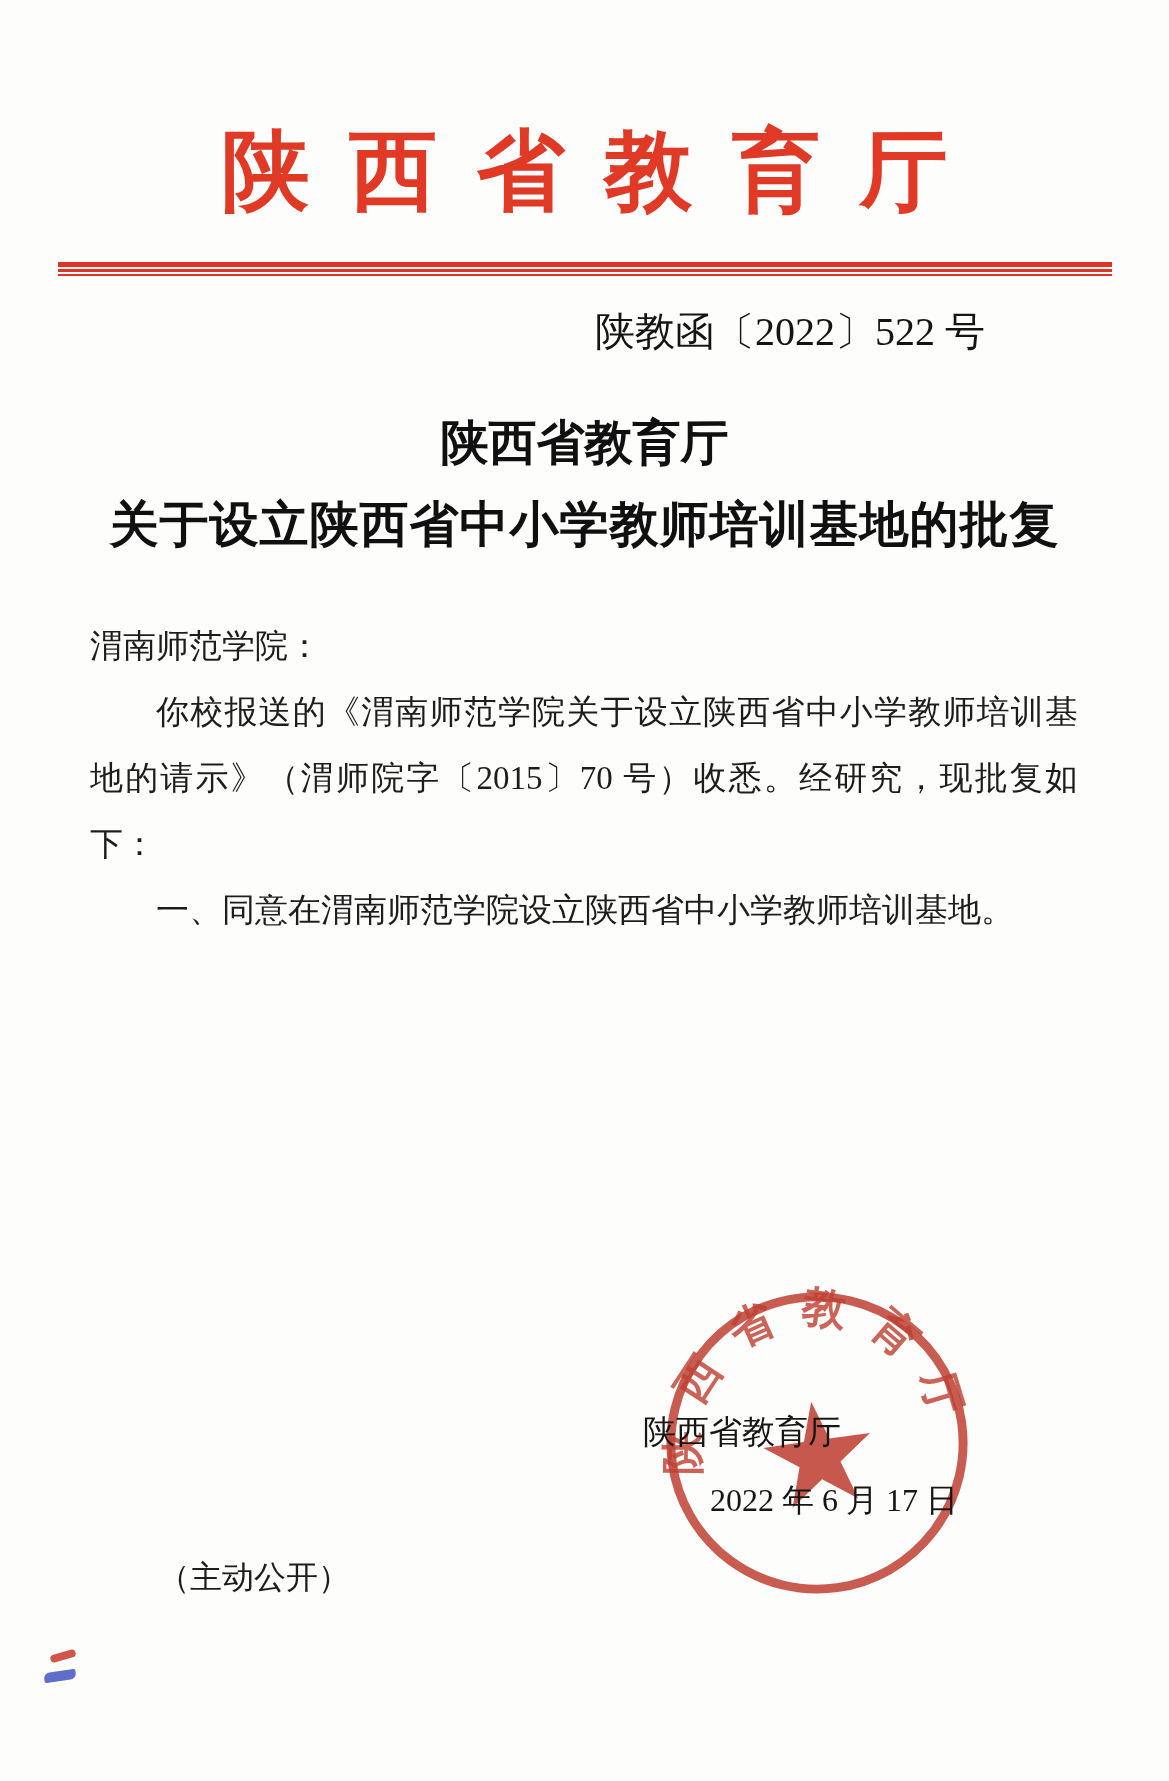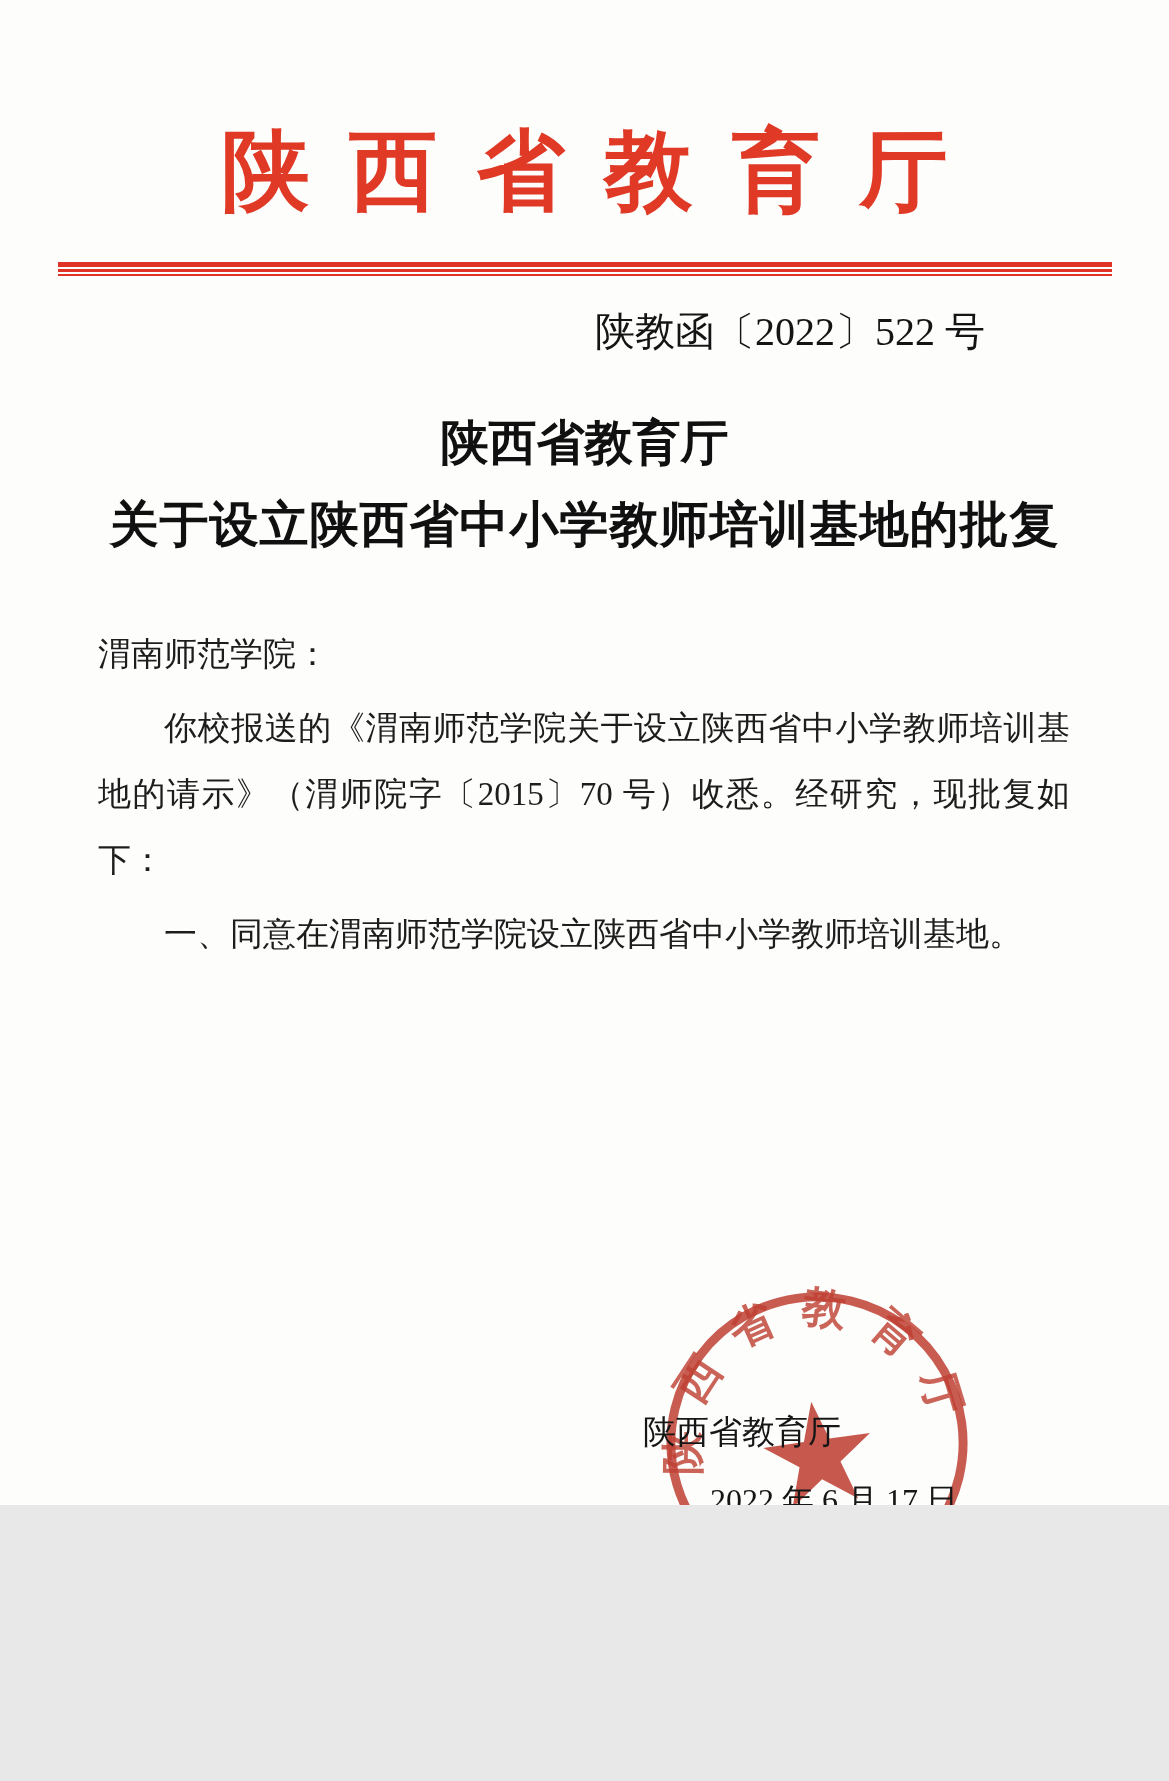--- a/index.html
+++ b/index.html
@@ -1,18 +1,18 @@
 <!DOCTYPE html>
 <html><head>
 <meta charset="utf-8">
 <style>
   html,body { margin:0; padding:0; background:#e8e8e8; }
   .page {
     position: relative;
-    width: 1169px; height: 1505px;
+    width: 1169px; height: 1781px;
     margin: 0 auto;
     background: #fdfdfc;
     overflow: hidden;
     font-family: "Liberation Serif", "DejaVu Serif", serif;
     color: #1d1d1d;
   }
   
   .agency-name {
     position: absolute; top: 124px; left: 0; right: 0;
     text-align: center;
@@ -51,21 +51,21 @@
   }
   .doc-title .t1 { font-size: 48px; }
   .doc-title .t2 { font-size: 49px; letter-spacing: 1px; }
   
   .doc-body {
     position: absolute; top: 613px; left: 90px; width: 988px;
     font-size: 33px; line-height: 66px;
     text-align: justify;
     color: #1d1d1d;
   }
-  .doc-body p { margin: 8px; text-indent: 2em; }
+  .doc-body p { margin: 0; text-indent: 2em; }
   .doc-body p.salutation { text-indent: 0; }
   
   .seal-graphic {
     position: absolute; left: 658px; top: 1284px;
     width: 318px; height: 318px;
     transform: rotate(-8deg);
     pointer-events: none;
   }
   .signature-org {
     position: absolute; top: 1412px; left: 542px; width: 400px;

